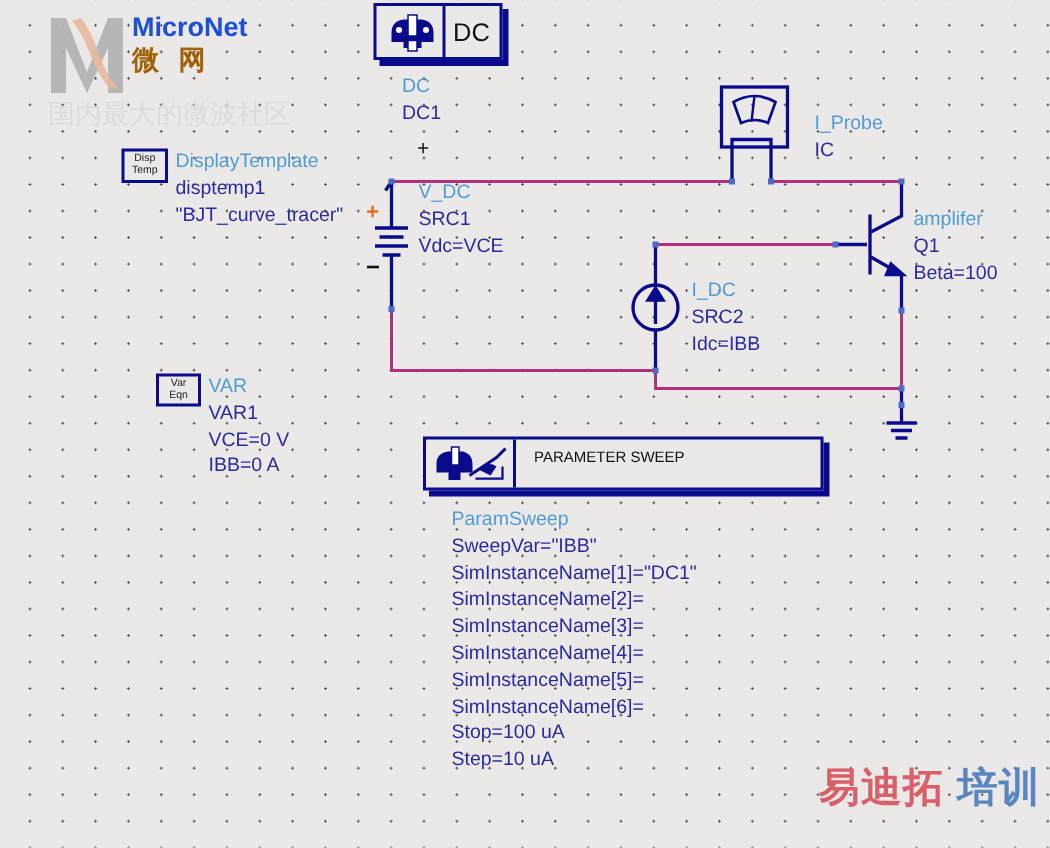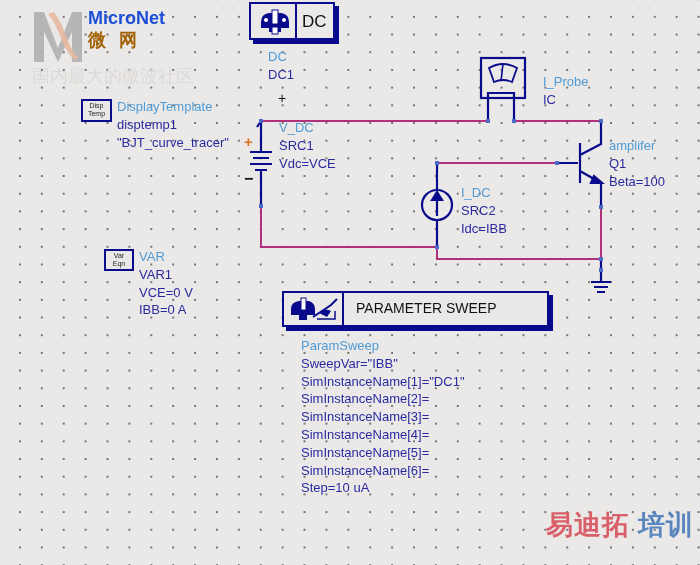--- a/index.html
+++ b/index.html
@@ -154,31 +154,32 @@
   <div class="abs" style="left:3px;top:2px;width:54px;height:28px;">
     <svg width="54" height="28" viewBox="0 0 54 28">
       <path d="M4 14 Q4 7 12 6 L22 6 Q28 8 28 14 L28 20 L20 20 L20 25 L12 25 L12 20 L4 20 Z" fill="#0a0a8c"></path>
       <rect x="14" y="3" width="5" height="12" fill="#ffffff" stroke="#0a0a8c"></rect>
       <path d="M26 22 L44 10 L50 4" stroke="#0a0a8c" stroke-width="2" fill="none"></path>
       <path d="M30 24 L48 24 L48 16" stroke="#0a0a8c" stroke-width="1.5" fill="none"></path>
       <path d="M32 18 Q38 12 44 16 L40 22 Z" fill="#0a0a8c"></path>
     </svg>
   </div>
   <div class="abs" style="left:58px;top:0;width:2px;height:32px;background:#0a0a8c;"></div>
-  <span class="abs" style="left:72px;top:7px;font-size:14px;color:#111;">PARAMETER SWEEP</span>
+  <span class="abs" style="left:72px;top:7px;font-size:10px;color:#111;">PARAMETER SWEEP</span>
 </div>
 <div class="lbl" style="left:301px;top:337px;">
   <span class="t type">ParamSweep</span>
   <span class="t">SweepVar="IBB"</span>
   <span class="t">SimInstanceName[1]="DC1"</span>
   <span class="t">SimInstanceName[2]=</span>
   <span class="t">SimInstanceName[3]=</span>
   <span class="t">SimInstanceName[4]=</span>
   <span class="t">SimInstanceName[5]=</span>
   <span class="t">SimInstanceName[6]=</span>
+  <span class="t">Stop=100 uA</span>
   <span class="t">Step=10 uA</span>
 </div>
 
 <div class="abs" style="left:544px;top:507px;width:156px;height:56px;">
   <span class="wm-text" style="left:2px;top:0;font-size:27px;color:#d9606a;letter-spacing:1px;">易迪拓</span>
   <span class="wm-text" style="left:94px;top:0;font-size:27px;color:#5a86c0;letter-spacing:1px;">培训</span>
   <span class="wm-text" style="left:0;top:34px;font-size:15px;color:#5a86c0;margin-top:36px;">www.edatop.com</span>
 </div>
 
 </body></html>

